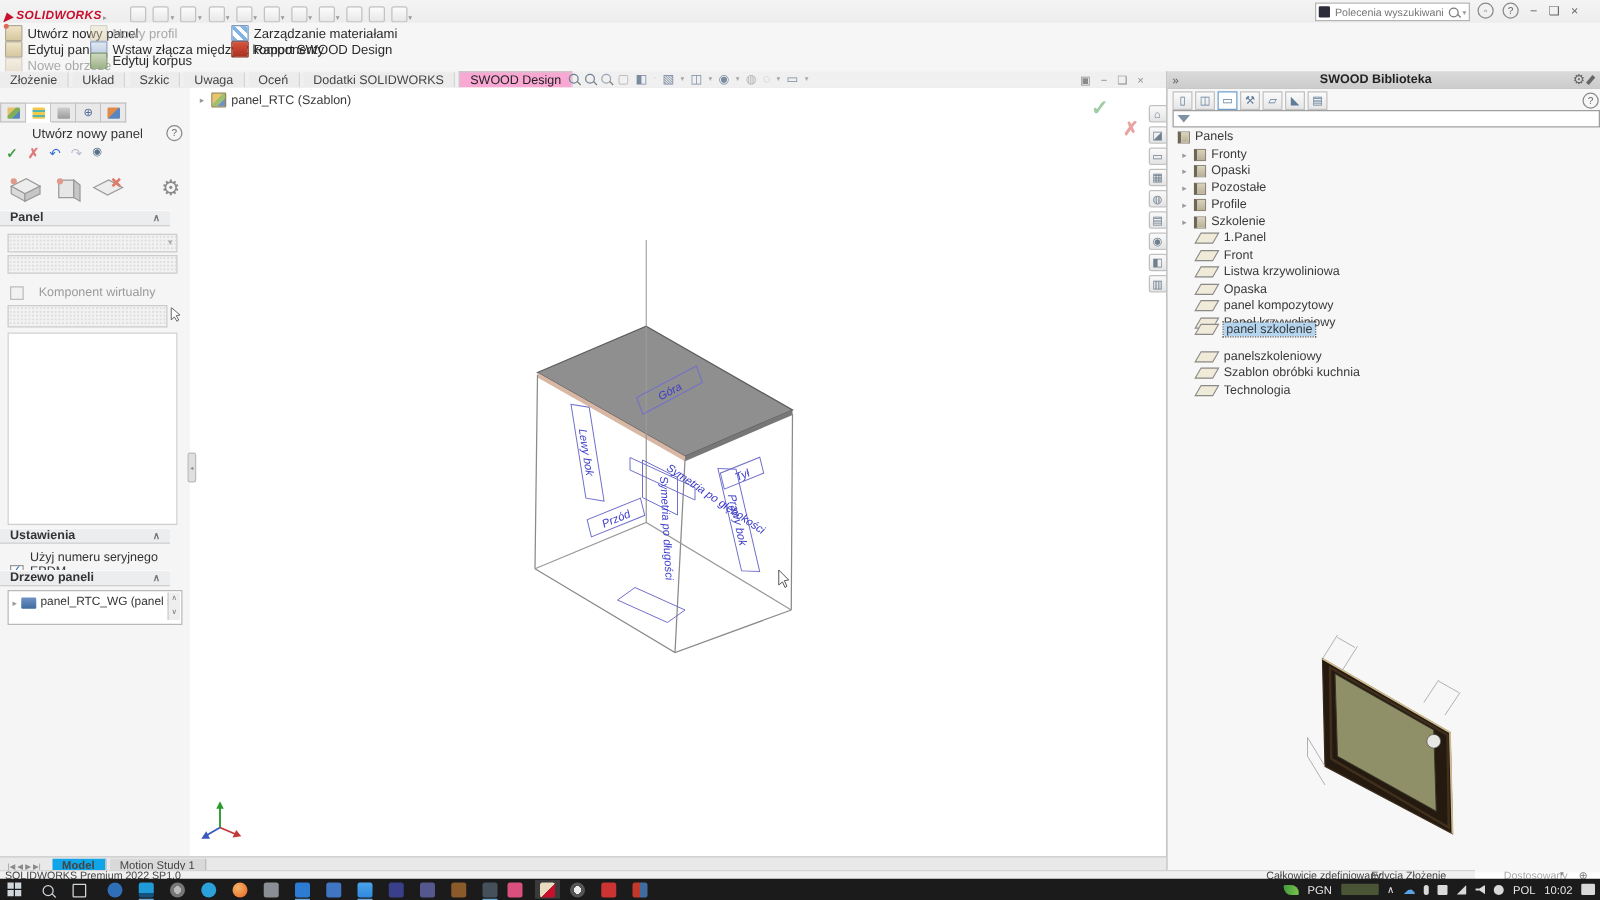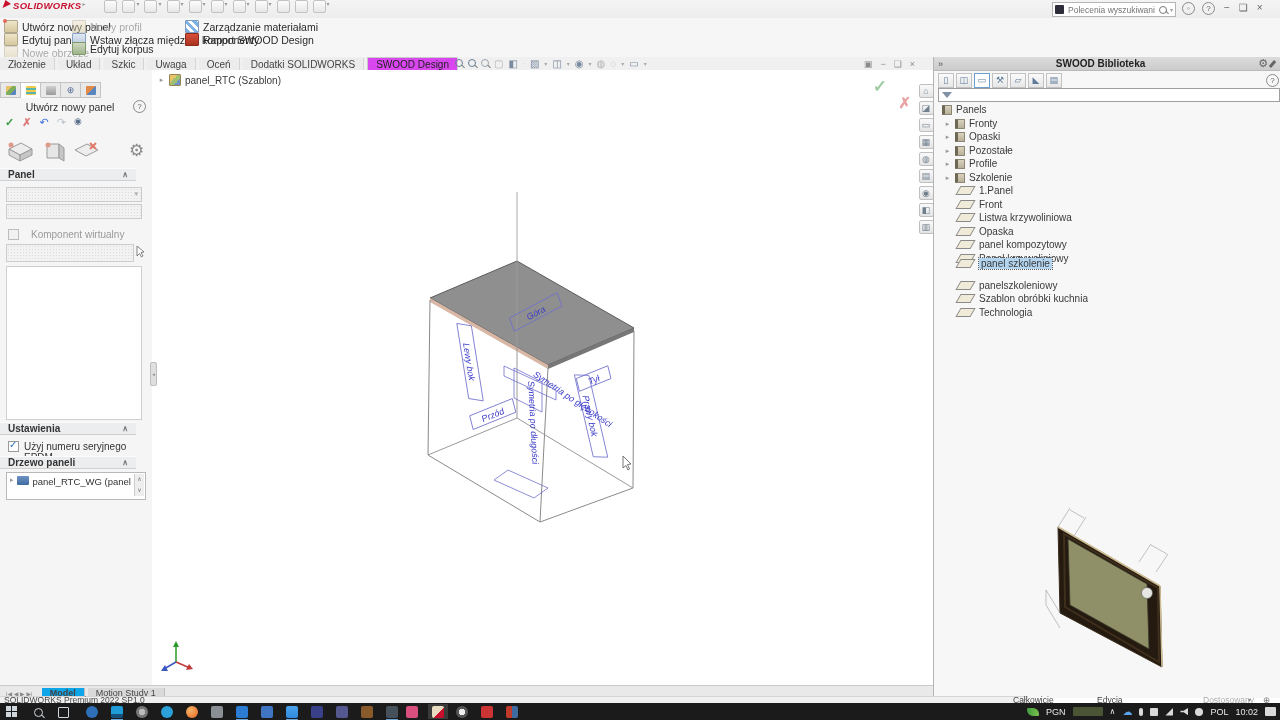--- a/index.html
+++ b/index.html
@@ -1,18 +1,18 @@
 <!DOCTYPE html>
 <html><head>
 <meta charset="utf-8">
 <style>
   html,body{margin:0;padding:0;width:1280px;height:720px;overflow:hidden;
     font-family:"Liberation Sans",sans-serif;background:#fff;position:relative;font-size:11px;color:#333}
   .abs{position:absolute}
-  .flex{display:flex;align-items:flex-start}
+  .flex{display:flex;align-items:flex-end}
   .nw{white-space:nowrap}
   
   #titlebar{left:0;top:0;width:1280px;height:18px;background:linear-gradient(#f4f4f5,#ededee);border-bottom:1px solid #dcdcdc}
   .sw-wing{width:0;height:0;border-left:7px solid #c8102e;border-top:4px solid transparent;border-bottom:4px solid transparent;transform:skewX(-20deg);margin:0 2px 0 4px}
   .sw-logo{color:#c8102e;font-style:italic;font-weight:bold;font-size:9.5px;letter-spacing:.3px}
   .qicon{width:11px;height:11px;border:1px solid #c2c2c2;border-radius:2px;background:linear-gradient(#fcfcfc,#e7e7e7);margin-left:5px}
   .qcaret{color:#9a9a9a;font-size:6px;margin-left:1px}
   .doc-title{left:0;right:0;top:3px;text-align:center;font-size:10px;color:#555}
   .search-box{left:1052px;top:2px;width:118px;height:13px;background:#fff;border:1px solid #b5b5b5;display:flex;align-items:center;padding:0 2px;gap:2px}
   .kb-icon{width:9px;height:9px;background:#2d2d3a;border-radius:1px}
@@ -28,21 +28,21 @@
   .ric{width:12px;height:11px;flex:none;border:1px solid #b0a78f;background:linear-gradient(#efe5c8,#d6c79e);position:relative;border-radius:1px}
   .ric.dis{opacity:.45}
   .ric.mat{background:repeating-linear-gradient(45deg,#7fb2e5 0 3px,#fff 3px 6px);border-color:#7d9cc0}
   .ric.rep{background:linear-gradient(#d8503c,#a8331f);border-color:#8d2b1a}
   .ric.kor{background:linear-gradient(#cfd8c2,#9fb48a);border-color:#7e9a6b}
   .ric.con{background:linear-gradient(#dfe7f2,#b9c9e0);border-color:#8ba3c4}
   .ric .dot{position:absolute;width:4px;height:4px;border-radius:50%;background:#e06a5a;top:-2px;left:-2px}
   
   #tabrow{left:0;top:57px;width:1280px;height:13px;background:#f0f0f0;border-bottom:1px solid #c9c9c9}
   .tab{display:inline-flex;align-items:center;height:12px;padding:0 8px;font-size:10px;color:#444;border-right:1px solid #d5d5d5;background:#ececec}
-  .tab.active{background:#d946ef;color:#222;border-top:1px solid #c9c9c9;border-left:1px solid #c9c9c9}
+  .tab.active{background:#f9a8d4;color:#222;border-top:1px solid #c9c9c9;border-left:1px solid #c9c9c9}
   .headsup{left:455px;top:56px;height:14px;display:flex;align-items:center;gap:5px}
   .hud-i{color:#7a8aa0;font-size:10px;line-height:13px}
   .hud-c{color:#a9a9a9;font-size:6px}
   .docwin{left:864px;top:57px;height:13px;display:flex;align-items:center;gap:8px;color:#8a8a8a;font-size:9px}
   
   #pm{left:0;top:70px;width:152px;height:616px;background:#f5f5f5;border-right:1px solid #c8c8c8}
   .pm-tabs{position:absolute;left:0;top:12px;height:15px;display:flex}
   .pm-tab{width:19px;height:14px;border:1px solid #c3c3c3;border-left:none;background:#e9e9e9;display:flex;align-items:center;justify-content:center}
   .pm-tab.active{background:#fff;border-bottom:1px solid #fff}
   .pmt{width:10px;height:9px;border-radius:1px}
@@ -79,21 +79,21 @@
   .lib-row{position:absolute;left:0;height:13px;display:flex;align-items:center;gap:4px;font-size:10px;color:#3a3a3a}
   .tri{color:#9a9a9a;font-size:7px;width:7px;text-align:center}
   .ic-book{width:10px;height:10px;background:linear-gradient(#d9d2bd,#b9b098);border:1px solid #8d8676;border-left:3px solid #6e6753;box-sizing:border-box;border-radius:1px;flex:none}
   .ic-flat{width:13px;height:7px;background:#f0ead9;border:1px solid #8a8a8a;transform:skewX(-30deg);flex:none;margin-right:2px}
   .sel-row{background:#b3d5f0;outline:1px dotted #5a5a5a}
   
   #modeltabs{left:0;top:685px;width:933px;height:11px;background:#e9e9e9;border-top:1px solid #c9c9c9}
   .mtab{display:inline-flex;align-items:center;height:10px;padding:0 8px;font-size:9px;color:#444;background:#d9d9d9;border-right:1px solid #bdbdbd}
   .mtab.active{background:#0ea5e9;font-weight:bold}
   .mnav{display:inline-flex;align-items:center;gap:2px;color:#8a8a8a;font-size:6px;padding:0 6px;height:10px}
-  #statusbar{left:0;top:696px;width:1028px;height:7px;background:#f0f0f0;border-top:1px solid #d5d5d5;font-size:8.5px;color:#444}
+  #statusbar{left:0;top:696px;width:1180px;height:7px;background:#f0f0f0;border-top:1px solid #d5d5d5;font-size:8.5px;color:#444}
   #statusbar span{position:absolute;top:-1px;line-height:8px}
   
   #taskbar{left:0;top:703px;width:1280px;height:17px;background:#1b1b1b}
   .tb-start{position:absolute;left:6px;top:3px;width:11px;height:11px;display:grid;grid-template-columns:5px 5px;grid-gap:1px}
   .tb-start i{background:#cfd6dc;width:5px;height:5px}
   .tb-mag{position:absolute;left:34px;top:5px;width:7px;height:7px;border:1.4px solid #cfd6dc;border-radius:50%}
   .tb-mag::after{content:"";position:absolute;width:4px;height:1.4px;background:#cfd6dc;transform:rotate(45deg);right:-3px;bottom:-1px}
   .tb-task{position:absolute;left:58px;top:4px;width:9px;height:9px;border:1px solid #cfd6dc;border-radius:1px}
   .tb-app{position:absolute;top:3px;width:12px;height:12px;border-radius:2px}
   .tb-run{position:absolute;top:16px;width:12px;height:1.5px;background:#6aa7d8}

